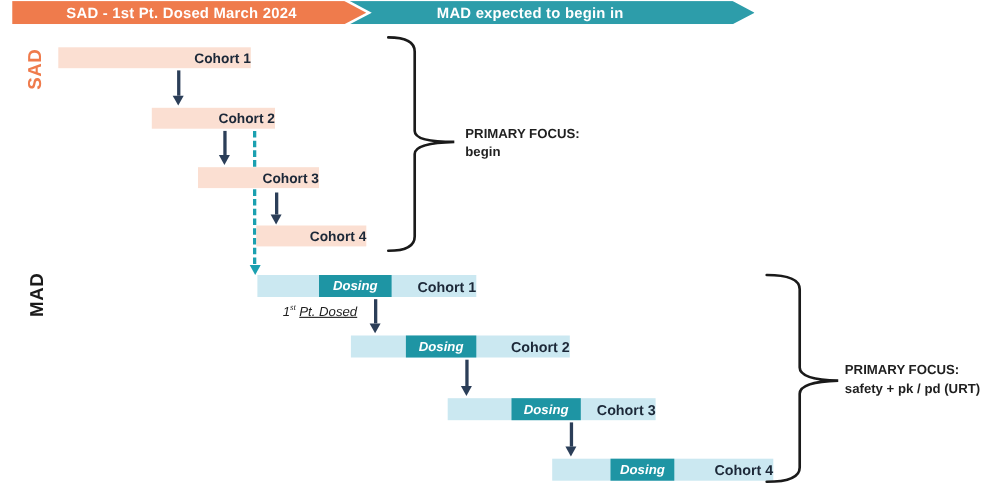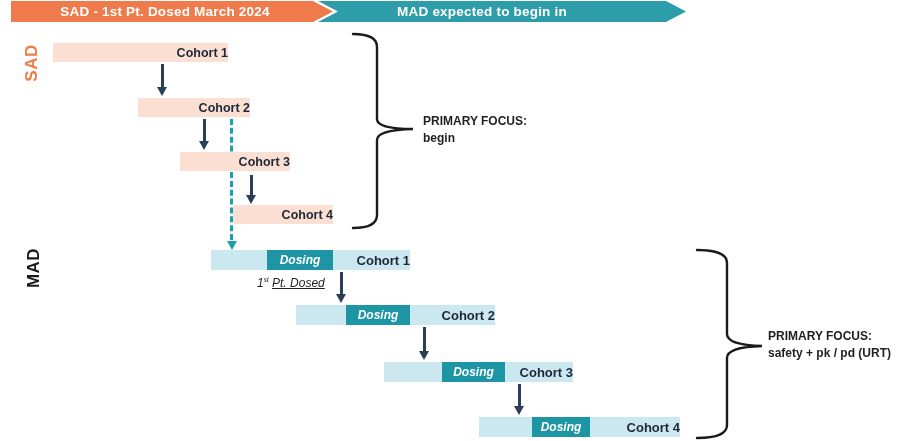--- a/index.html
+++ b/index.html
@@ -36,21 +36,21 @@
   }
   .v-label.sad { left:2px;  top:48px;  color:#EF7B4C; }
   .v-label.mad { left:4px;  top:253px; color:#1a1a1a; }
 
   
   .bar {
     position:absolute; height:19px; background:#FBDFD2;
     display:flex; align-items:center; justify-content:flex-end;
     font-weight:bold; font-size:12.5px; color:#1C2838;
   }
-  .bar.mad { height:20px; background:#CBE8F1; font-size:13px; }
+  .bar.mad { height:20px; background:#CBE8F1; font-size:13px;margin-left:23px; }
   .dosing {
     position:absolute; top:0; height:100%; background:#1E95A4;
     display:flex; align-items:center; justify-content:center;
     color:#ffffff; font-style:italic; font-size:12px; font-weight:bold;
   }
 
   
   .arrow { position:absolute; width:3px; background:#2B3E58; }
   .arrow::after {
     content:""; position:absolute; left:-4px; bottom:-9px;

